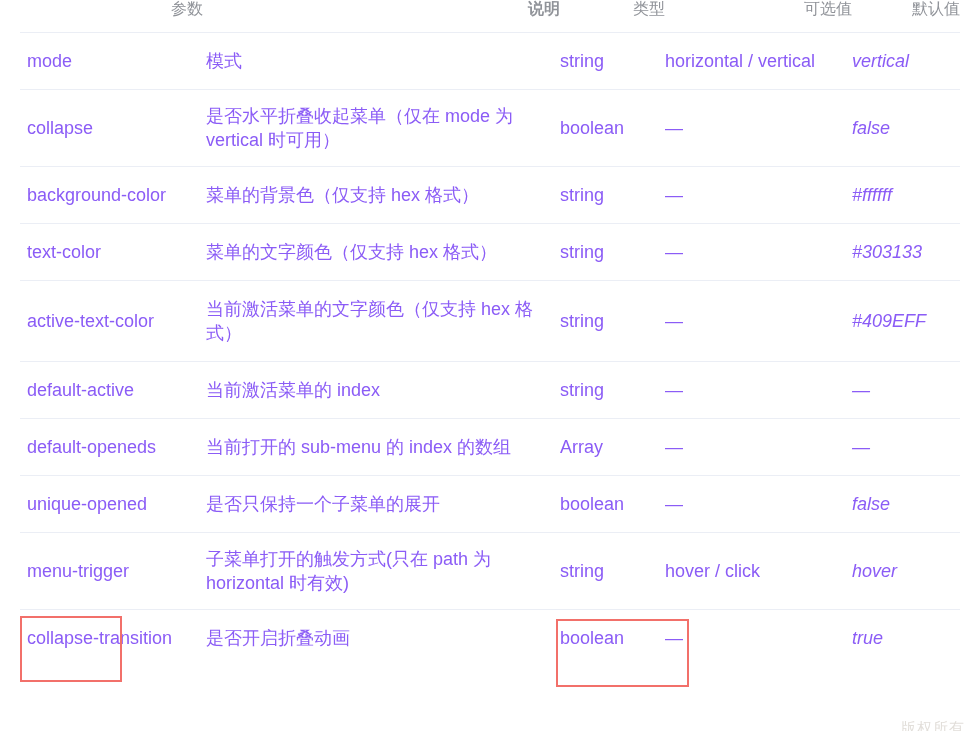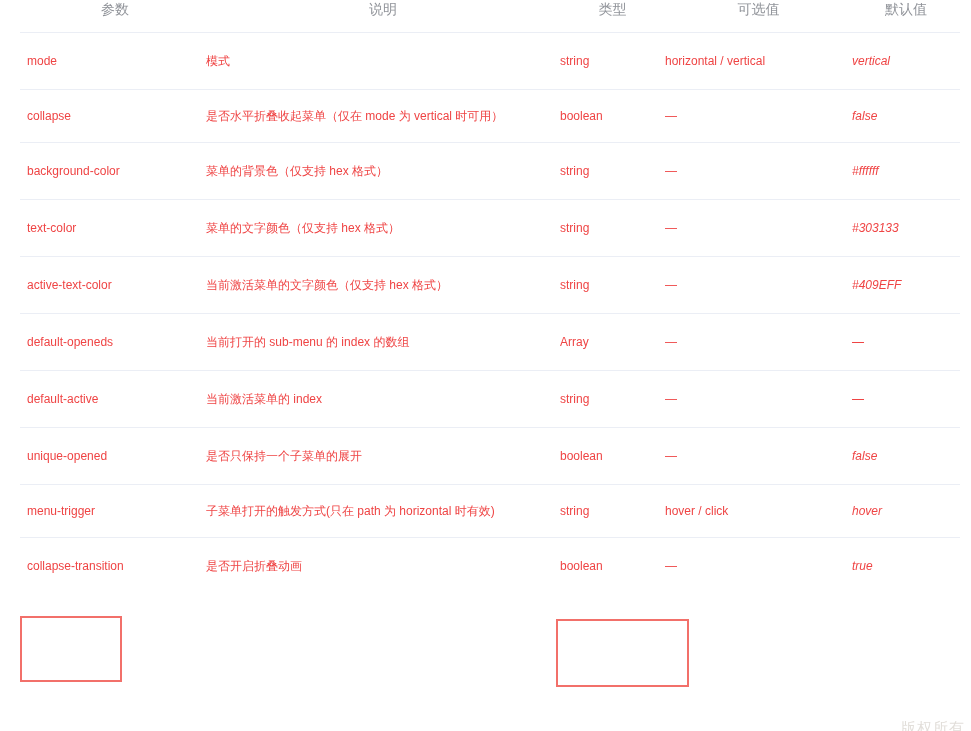--- a/index.html
+++ b/index.html
@@ -32,38 +32,38 @@
     font-size: 14px;
   }
 
   table.api-table col.c-param  { width: 183px; }
   table.api-table col.c-desc   { width: 357px; }
   table.api-table col.c-type   { width: 105px; }
   table.api-table col.c-opts   { width: 187px; }
   table.api-table col.c-default{ width: 108px; }
 
   table.api-table thead th {
-    text-align: center;
+    text-align: right;
     font-weight: 400;
-    font-size: 14px;
+    font-size: 16px;
     color: #909399;
     padding: 0 0 14px 0;
     vertical-align: bottom;
     border-bottom: 1px solid #ebeef5;
     line-height: 18px;
   }
   table.api-table thead th.th-param   { padding-left: 7px; }
-  table.api-table thead th.th-desc    { padding-left: 3px; }
+  table.api-table thead th.th-desc    { padding-left: 3px; font-weight: bold; }
   table.api-table thead th.th-type    { padding-left: 0px; }
   table.api-table thead th.th-opts    { padding-left: 0px; }
   table.api-table thead th.th-default { padding-left: 0px; margin-top: 48px; }
 
   table.api-table tbody td {
-    font-size: 12px;
-    color: #ef4444;
+    font-size: 18px;
+    color: #8b5cf6;
     border-bottom: 1px solid #ebeef5;
     vertical-align: middle;
     line-height: 24px;
     padding: 16px 8px 16px 0;
   }
   table.api-table tbody td.cell-param   { padding-left: 7px; }
   table.api-table tbody td.cell-desc    { padding-left: 3px; padding-right: 22px; }
   table.api-table tbody td.cell-type    { padding-left: 0px; }
   table.api-table tbody td.cell-opts    { padding-left: 0px; }
   table.api-table tbody td.cell-default { padding-left: 0px; font-style: italic; }
@@ -162,36 +162,36 @@
 
       <tr>
         <td class="cell-param">active-text-color</td>
         <td class="cell-desc">当前激活菜单的文字颜色（仅支持 hex 格式）</td>
         <td class="cell-type">string</td>
         <td class="cell-opts">—</td>
         <td class="cell-default">#409EFF</td>
       </tr>
 
       <tr>
+        <td class="cell-param">default-active</td>
+        <td class="cell-desc">当前激活菜单的 index</td>
+        <td class="cell-type">string</td>
+        <td class="cell-opts">—</td>
+        <td class="cell-default">—</td>
+      </tr>
+
+      <tr>
         <td class="cell-param">default-openeds</td>
         <td class="cell-desc">当前打开的 sub-menu 的 index 的数组</td>
         <td class="cell-type">Array</td>
         <td class="cell-opts">—</td>
         <td class="cell-default">—</td>
       </tr>
 
       <tr>
-        <td class="cell-param">default-active</td>
-        <td class="cell-desc">当前激活菜单的 index</td>
-        <td class="cell-type">string</td>
-        <td class="cell-opts">—</td>
-        <td class="cell-default">—</td>
-      </tr>
-
-      <tr>
         <td class="cell-param">unique-opened</td>
         <td class="cell-desc">是否只保持一个子菜单的展开</td>
         <td class="cell-type">boolean</td>
         <td class="cell-opts">—</td>
         <td class="cell-default">false</td>
       </tr>
 
       <tr class="tall">
         <td class="cell-param">menu-trigger</td>
         <td class="cell-desc">子菜单打开的触发方式(只在 path 为 horizontal 时有效)</td>

